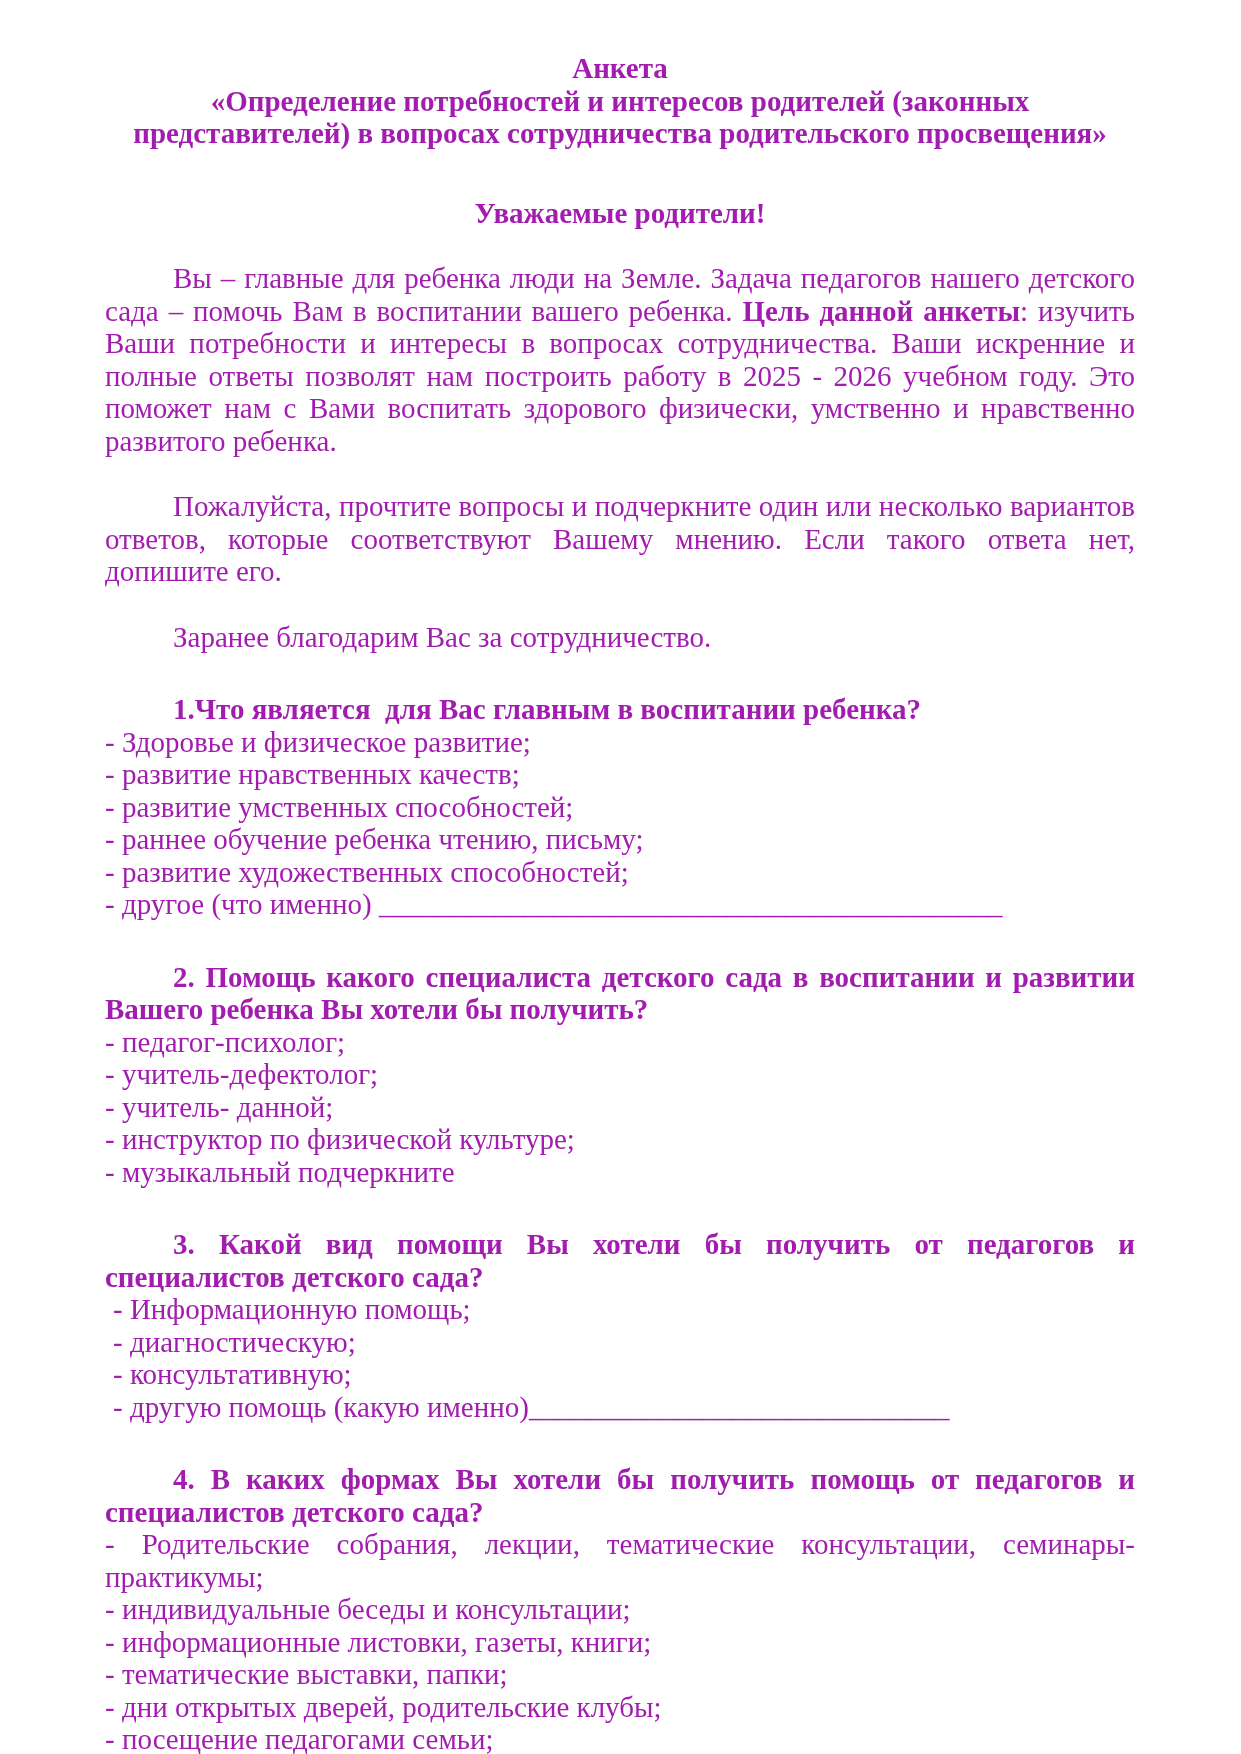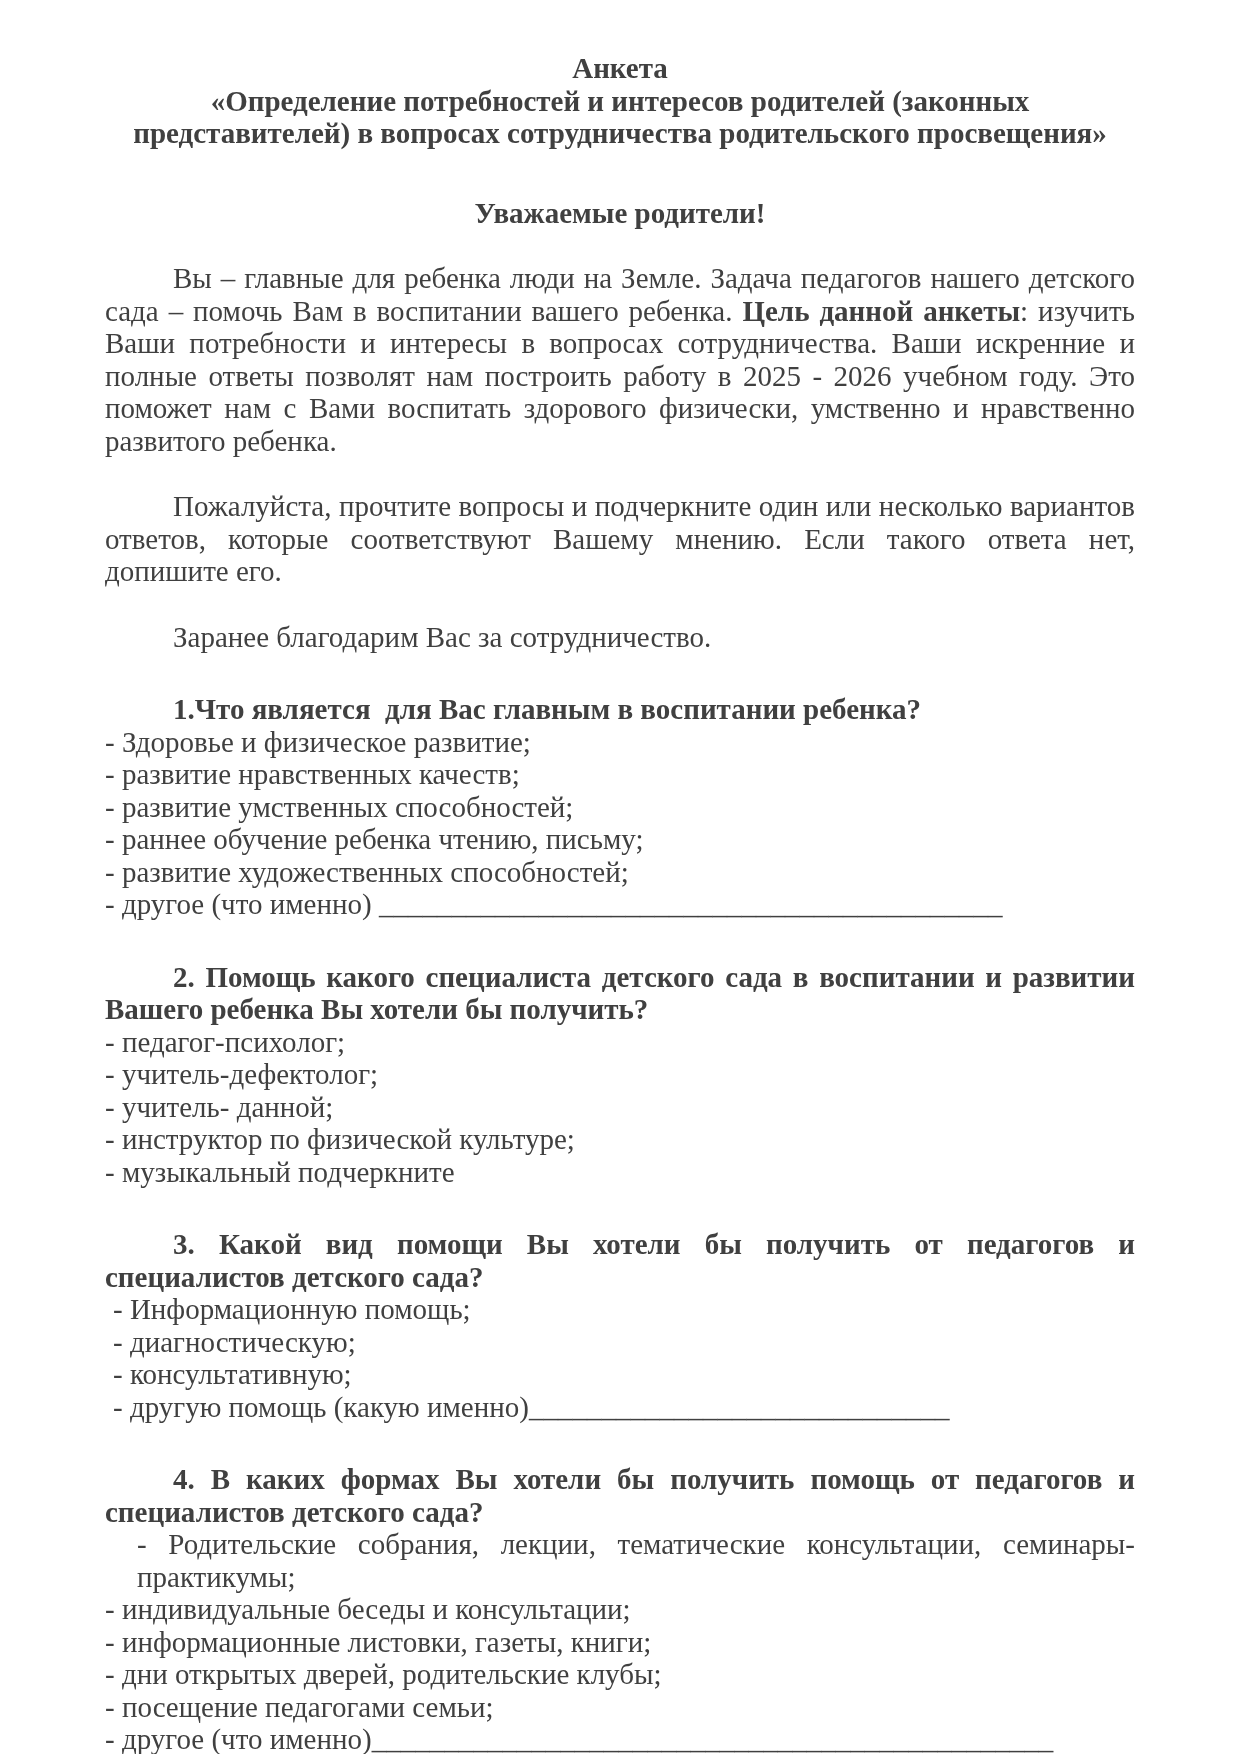--- a/index.html
+++ b/index.html
@@ -7,29 +7,29 @@
   .page {
     position: relative;
     width: 1241px;
     height: 1754px;
     margin: 0 auto;
     background: #ffffff;
     padding: 52px 106px 0 105px;
     font-family: "Liberation Serif", "DejaVu Serif", serif;
     font-size: 29px;
     line-height: 32.5px;
-    color: #404040;
+    color: #a21caf;
     overflow: hidden;
   }
   p { margin: 0; }
   .bold { font-weight: bold; }
   .italic { }
   .t-center { text-align: center; }
   .prewrap { white-space: pre-wrap; }
-  .just { text-align: justify; margin-left: 32px; }
+  .just { text-align: justify; }
   .para { text-align: justify; text-indent: 68px; margin-top: 33px; }
   .q-title { font-weight: bold; text-indent: 68px; text-align: justify; }
   .greeting { margin-top: 47px; font-family: Liberation Serif, serif; }
   .fields { margin-top: 44px; }
   .question { margin-top: 40px; }
   .opt { text-align: justify; }
   .opt-sp { padding-left: 8px; }
   .blank { white-space: nowrap; letter-spacing: 0; }
 </style>
 </head>
@@ -76,18 +76,19 @@
     <p class="opt opt-sp">- диагностическую;</p>
     <p class="opt opt-sp">- консультативную;</p>
     <p class="opt opt-sp">- другую помощь (какую именно)_____________________________</p>
   </div>
 
   <div class="question">
     <p class="q-title">4. В каких формах Вы хотели бы получить помощь от педагогов и специалистов детского сада?</p>
     <p class="opt just">- Родительские собрания, лекции, тематические консультации, семинары-практикумы;</p>
     <p class="opt">- индивидуальные беседы и консультации;</p>
     <p class="opt">- информационные листовки, газеты, книги;</p>
+    <p class="opt">- тематические выставки, папки;</p>
     <p class="opt">- дни открытых дверей, родительские клубы;</p>
     <p class="opt">- посещение педагогами семьи;</p>
     <p class="opt">- другое (что именно)_______________________________________________</p>
   </div>
 
 </div>
 
 </body></html>

